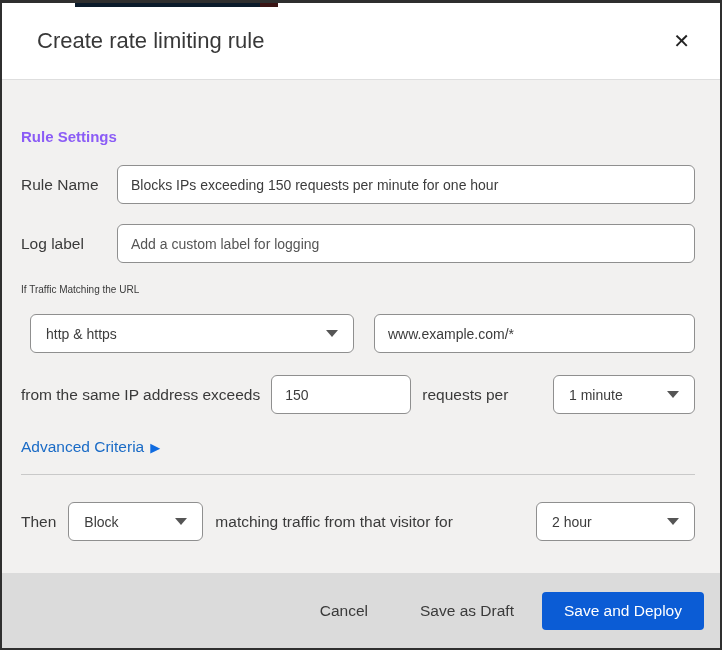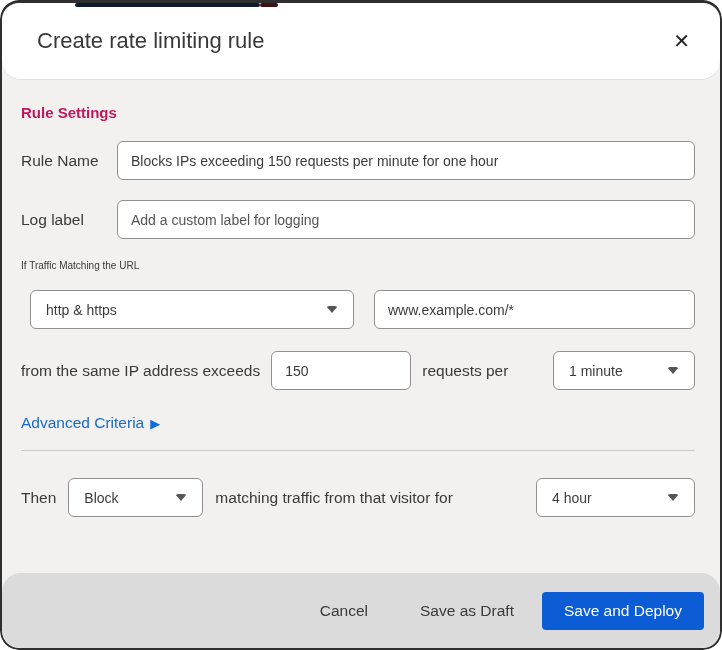--- a/index.html
+++ b/index.html
@@ -1,15 +1,15 @@
 <!DOCTYPE html>
 <html><head>
 <meta charset="utf-8">
 <style>
-  * { box-sizing: border-box; margin: 0; padding: 0; border-radius: 19px; }
+  * { box-sizing: border-box; margin: 0; padding: 0; }
   html,body { width:722px; height:650px; }
   body {
     font-family: "Liberation Sans", "DejaVu Sans", sans-serif;
     background:#fff;
   }
   .frame {
     position:relative; width:722px; height:650px;
     border:2px solid #2f2f2f; border-top-width:3px;
     background:#f2f1f0; overflow:hidden;
   }
@@ -25,21 +25,21 @@
     height:77px; background:#ffffff; border-bottom:1px solid #dedede;
     display:flex; align-items:center; padding:0 26px 0 35px;
   }
   .title { flex:1; font-size:22px; color:#383838; font-weight:400; }
   .close-btn {
     background:none; border:none; cursor:pointer;
     font-size:20px; color:#222; line-height:1; padding:4px;
     font-family: "DejaVu Sans", sans-serif;
   }
   .body { padding:0 25px 0 19px; }
-  .section-heading { margin-top:24px; font-size:15px; font-weight:bold; color:#be185d; }
+  .section-heading { margin-top:48px; font-size:15px; font-weight:bold; color:#8b5cf6; }
   .form-row { display:flex; align-items:center; margin-top:20px; }
   .form-row .flabel { width:96px; flex-shrink:0; font-size:15.5px; color:#3a3a3a; }
   .tinput {
     height:39px; border:1px solid #8f8f8f; border-radius:6px;
     background:#fff; font-size:14px; color:#3c3c3c; padding:0 13px;
     width:100%; outline:none;
     font-family: "Liberation Sans", "DejaVu Sans", sans-serif;
   }
   .tinput::placeholder { color:#555; opacity:1; }
   .intro-text { margin-top:21px; font-size:10px; color:#3a3a3a; }
@@ -146,21 +146,21 @@
     <hr class="divider">
 
     <div class="then-row">
       <span class="then-label">Then</span>
       <div class="selectbox action-select">
         <span>Block</span>
         <span class="caret"></span>
       </div>
       <span class="inline-text">matching traffic from that visitor for</span>
       <div class="selectbox duration-select">
-        <span>4 hour</span>
+        <span>2 hour</span>
         <span class="caret"></span>
       </div>
     </div>
 
   </div>
 
   <div class="footer">
     <button class="text-btn cancel">Cancel</button>
     <button class="text-btn draft">Save as Draft</button>
     <button class="primary-btn">Save and Deploy</button>

